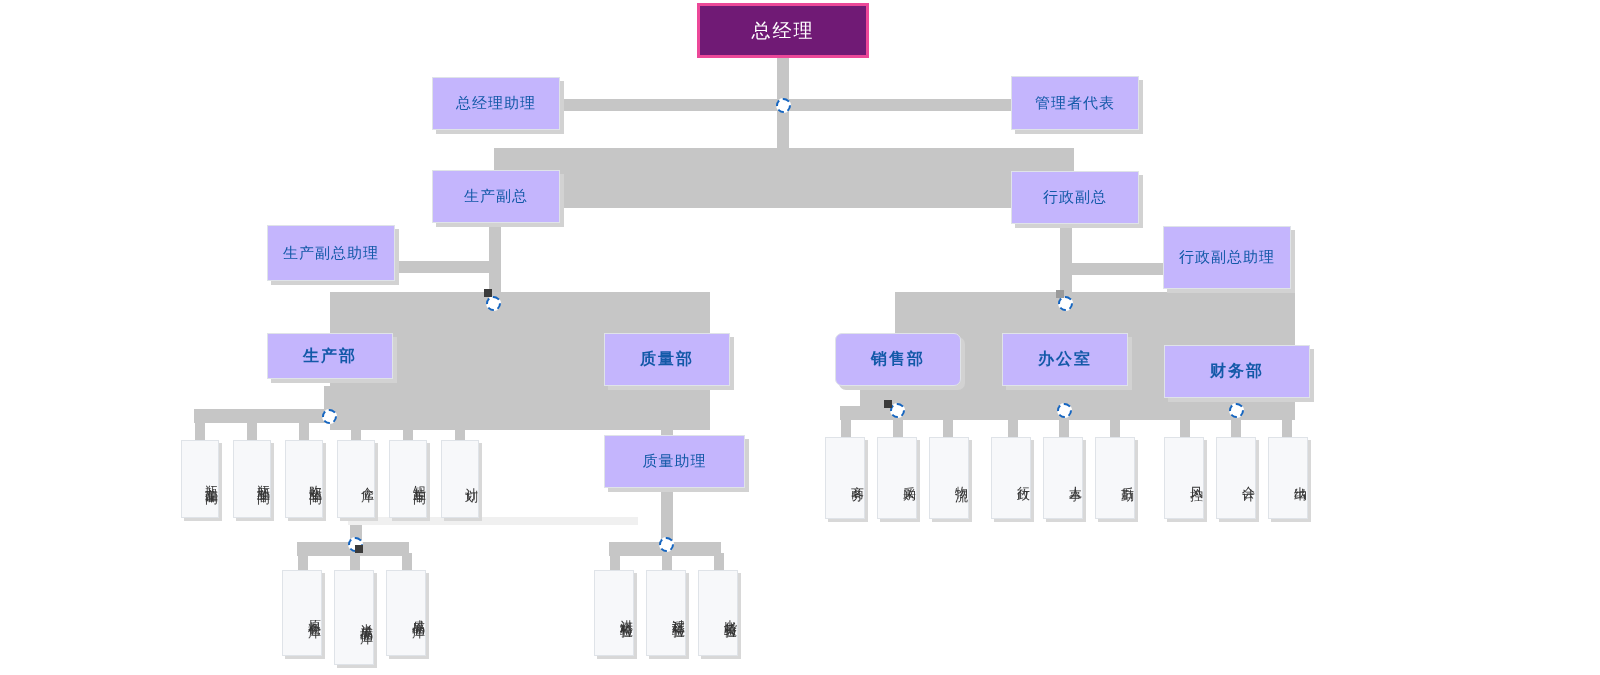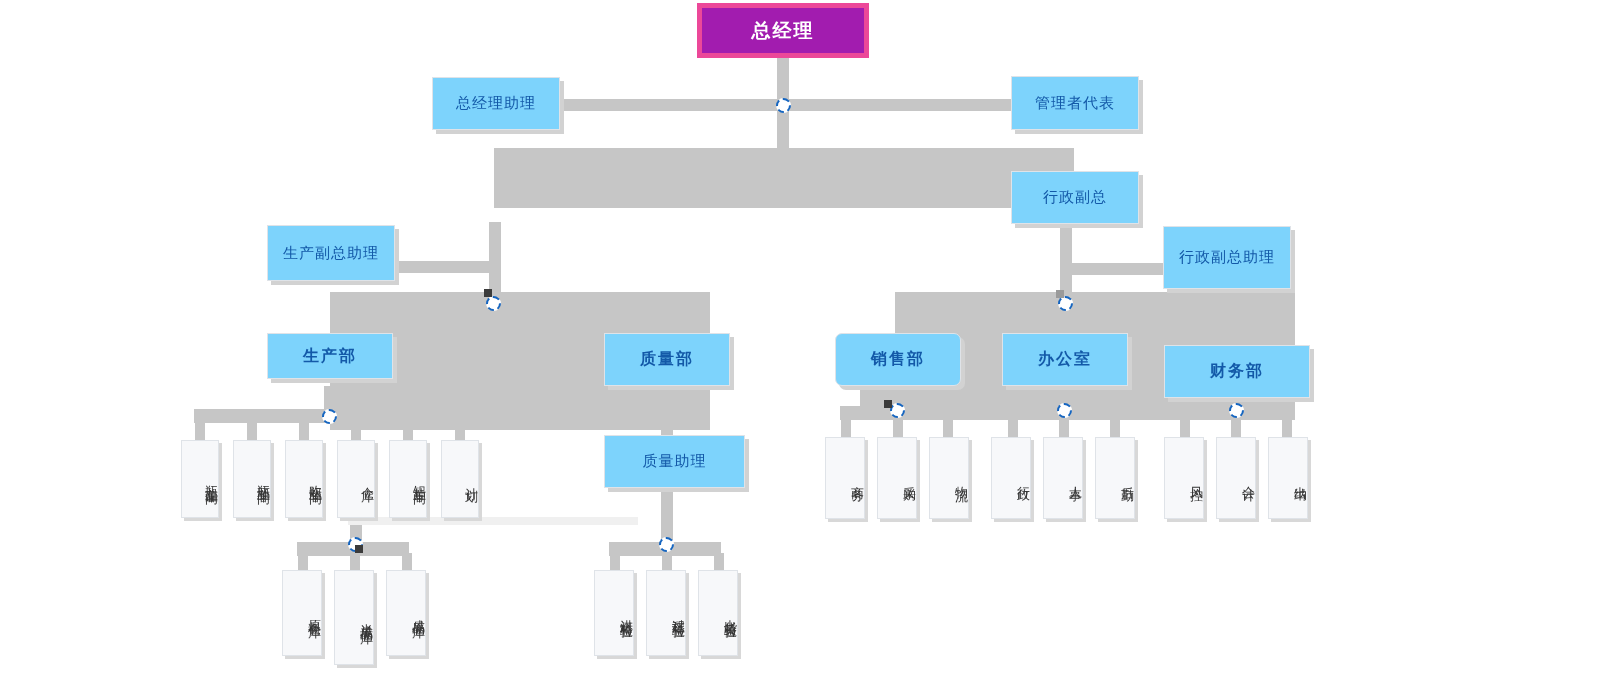--- a/index.html
+++ b/index.html
@@ -12,35 +12,35 @@
   #chart{position:relative;width:1600px;height:675px;}
 
   
   .conn{position:absolute;background:#c6c6c6;}
   .conn.light{background:#f0f0f0;}
 
   
   .node{
     position:absolute;
     box-sizing:border-box;
-    background:#7dd3fc;
+    background:#c4b5fd;
     border:1px solid #dfe3e8;
     box-shadow:4px 4px 0 0 #d2d2d2;
     display:flex;align-items:center;justify-content:center;
     color:#1359a8;
     font-size:15px;
     letter-spacing:1px;
     white-space:nowrap;
   }
   .node.root{
-    background:#a21caf;
-    border:5px solid #ec4899;
+    background:#701a75;
+    border:3px solid #ec4899;
     box-shadow:none;
     color:#ffffff;
-    font-weight:bold;
+    font-weight:normal;
     font-size:19px;
     letter-spacing:2px;
   }
   .node.dept{font-weight:bold;font-size:16px;letter-spacing:2px;}
   .node.leaf{
     color:#333333;
     font-size:13px;
     font-weight:normal;
     letter-spacing:2px;
     writing-mode:vertical-rl;
@@ -141,20 +141,21 @@
   <div class="conn" style="left:1180px;top:417px;width:10px;height:22px;"></div>
   <div class="conn" style="left:1231px;top:417px;width:10px;height:22px;"></div>
   <div class="conn" style="left:1282px;top:417px;width:10px;height:22px;"></div>
 
   <div class="node root" style="left:697px;top:3px;width:172px;height:55px;">总经理</div>
 
   <div class="node" style="left:432px;top:77px;width:128px;height:53px;">总经理助理</div>
 
   <div class="node" style="left:1011px;top:76px;width:128px;height:54px;font-family:Liberation Mono, monospace;">管理者代表</div>
 
+  <div class="node" style="left:432px;top:170px;width:128px;height:53px;">生产副总</div>
 
   <div class="node" style="left:1011px;top:171px;width:128px;height:53px;">行政副总</div>
 
   <div class="node" style="left:267px;top:225px;width:128px;height:56px;">生产副总助理</div>
 
   <div class="node" style="left:1163px;top:226px;width:128px;height:63px;">行政副总助理</div>
 
   <div class="node dept" style="left:267px;top:333px;width:126px;height:46px;">生产部</div>
 
   <div class="node dept" style="left:604px;top:333px;width:126px;height:53px;">质量部</div>

